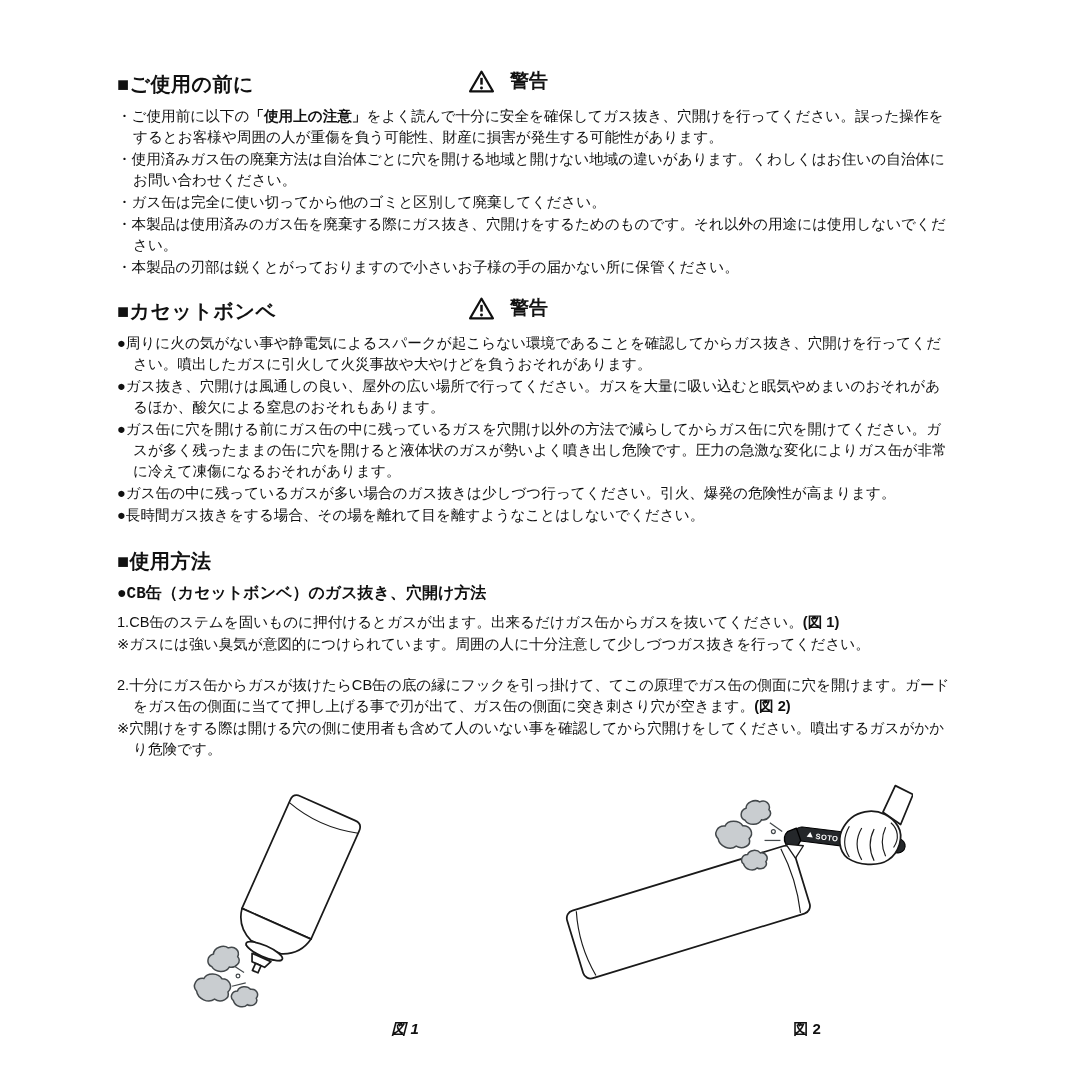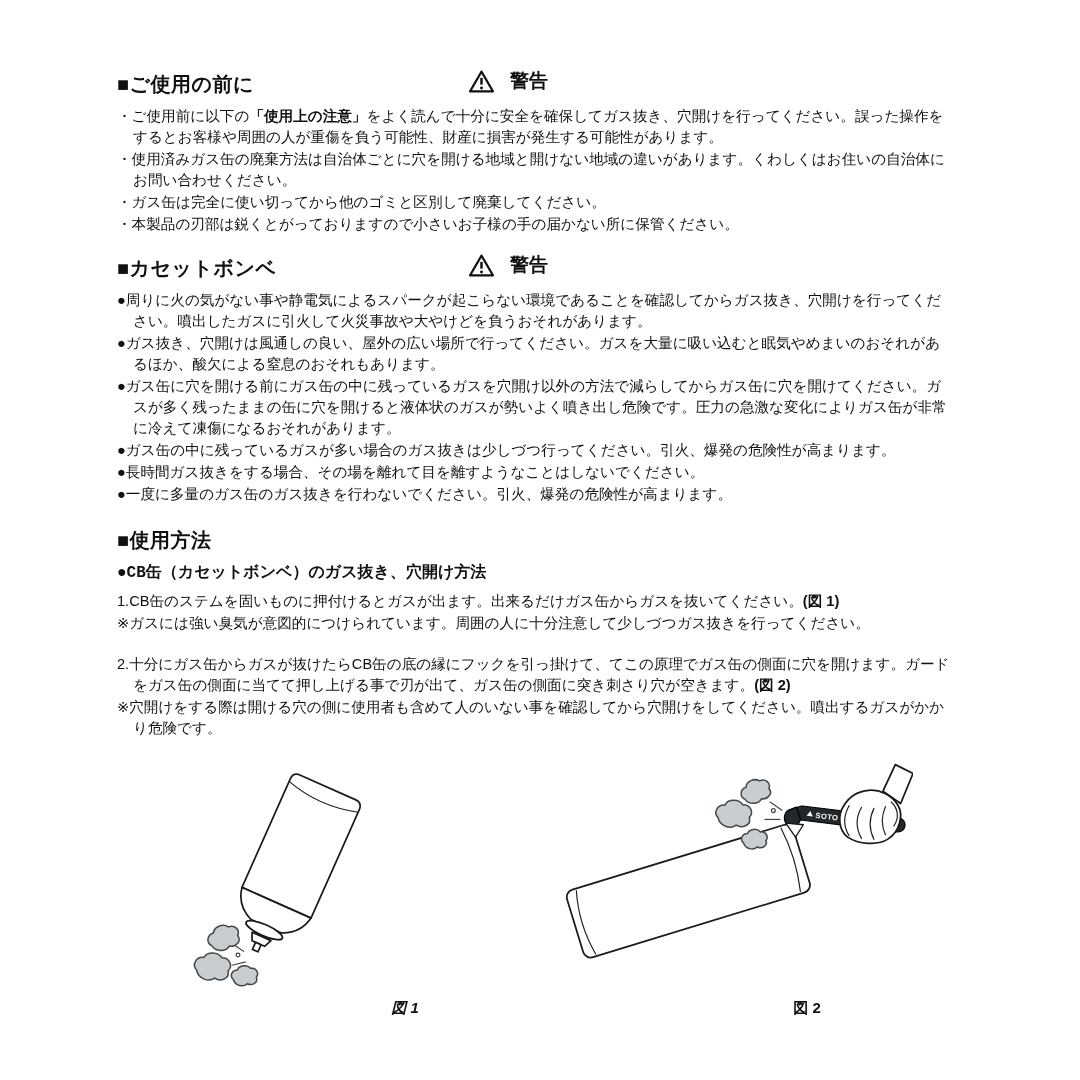--- a/index.html
+++ b/index.html
@@ -43,41 +43,41 @@
           <polygon points="12,1.5 23,20.5 1,20.5" fill="none" stroke="#111" stroke-width="2" stroke-linejoin="round"></polygon>
           <line x1="12" y1="7.5" x2="12" y2="14" stroke="#111" stroke-width="2.4"></line>
           <circle cx="12" cy="17.2" r="1.4" fill="#111"></circle>
         </svg>
         <span>警告</span>
       </div>
     </div>
     <div class="li"><span class="mk">・</span><span>ご使用前に以下の</span><span class="b">「使用上の注意」</span><span>をよく読んで十分に安全を確保してガス抜き、穴開けを行ってください。誤った操作をするとお客様や周囲の人が重傷を負う可能性、財産に損害が発生する可能性があります。</span></div>
     <div class="li"><span class="mk">・</span><span>使用済みガス缶の廃棄方法は自治体ごとに穴を開ける地域と開けない地域の違いがあります。くわしくはお住いの自治体にお問い合わせください。</span></div>
     <div class="li"><span class="mk">・</span><span>ガス缶は完全に使い切ってから他のゴミと区別して廃棄してください。</span></div>
+    <div class="li"><span class="mk">・</span><span>本製品は使用済みのガス缶を廃棄する際にガス抜き、穴開けをするためのものです。それ以外の用途には使用しないでください。</span></div>
     <div class="li"><span class="mk">・</span><span>本製品の刃部は鋭くとがっておりますので小さいお子様の手の届かない所に保管ください。</span></div>
   </section>
 
   <section class="sec2">
     <div class="sec-head">
       <h2 class="sec-title">■カセットボンベ</h2>
       <div class="warn">
         <svg width="25" height="23" viewBox="0 0 24 22">
           <polygon points="12,1.5 23,20.5 1,20.5" fill="none" stroke="#111" stroke-width="2" stroke-linejoin="round"></polygon>
           <line x1="12" y1="7.5" x2="12" y2="14" stroke="#111" stroke-width="2.4"></line>
           <circle cx="12" cy="17.2" r="1.4" fill="#111"></circle>
         </svg>
         <span>警告</span>
       </div>
     </div>
     <div class="li"><span class="mk">●</span><span>周りに火の気がない事や静電気によるスパークが起こらない環境であることを確認してからガス抜き、穴開けを行ってください。噴出したガスに引火して火災事故や大やけどを負うおそれがあります。</span></div>
     <div class="li"><span class="mk">●</span><span>ガス抜き、穴開けは風通しの良い、屋外の広い場所で行ってください。ガスを大量に吸い込むと眠気やめまいのおそれがあるほか、酸欠による窒息のおそれもあります。</span></div>
     <div class="li"><span class="mk">●</span><span>ガス缶に穴を開ける前にガス缶の中に残っているガスを穴開け以外の方法で減らしてからガス缶に穴を開けてください。ガスが多く残ったままの缶に穴を開けると液体状のガスが勢いよく噴き出し危険です。圧力の急激な変化によりガス缶が非常に冷えて凍傷になるおそれがあります。</span></div>
     <div class="li"><span class="mk">●</span><span>ガス缶の中に残っているガスが多い場合のガス抜きは少しづつ行ってください。引火、爆発の危険性が高まります。</span></div>
     <div class="li"><span class="mk">●</span><span>長時間ガス抜きをする場合、その場を離れて目を離すようなことはしないでください。</span></div>
-    <div class="li"><span class="mk">●</span><span>一度に多量のガス缶のガス抜きを行わないでください。引火、爆発の危険性が高まります。</span></div>
   </section>
 
   <section class="sec3">
     <div class="sec-head">
       <h2 class="sec-title">■使用方法</h2>
     </div>
     <div class="subtitle">●CB缶（カセットボンベ）のガス抜き、穴開け方法</div>
 
     <div class="li"><span class="mk">1.</span><span>CB缶のステムを固いものに押付けるとガスが出ます。出来るだけガス缶からガスを抜いてください。</span><span class="b">(図 1)</span></div>
     <div class="li"><span class="mk">※</span><span>ガスには強い臭気が意図的につけられています。周囲の人に十分注意して少しづつガス抜きを行ってください。</span></div>

